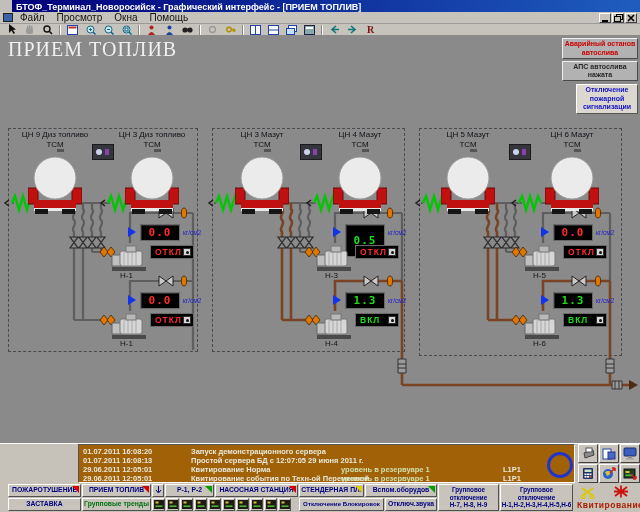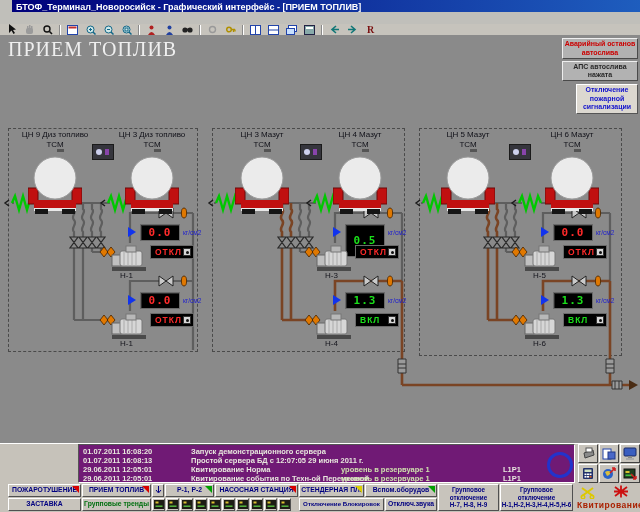--- a/index.html
+++ b/index.html
@@ -49,21 +49,21 @@
   .unit{font:6.5px/1 "Liberation Sans",sans-serif;color:#2222cc;white-space:nowrap}
   .pname{font:8px/1 "Liberation Sans",sans-serif;color:#15151d}
   .barrow{width:0;height:0;border-left:8px solid #1133ee;border-top:5px solid transparent;border-bottom:5px solid transparent}
 
   
   .panel{left:0;top:443px;width:640px;height:69px;background:#c6c2ba;border-top:1px solid #fff}
   .clock{left:6px;top:446px;width:70px;height:35px;background:#f2f2ea;
     border:2px solid #b9a49a;text-align:center}
   .clock .tm{font:bold 13px/1.3 "Liberation Sans",sans-serif;color:#10203f}
   .clock .dt{font:bold 9.5px/1 "Liberation Sans",sans-serif;color:#2244c0}
-  .alarmbox{left:78px;top:444px;width:497px;height:39px;background:#701a75;
+  .alarmbox{left:78px;top:444px;width:497px;height:39px;background:#a16207;
     border:1px solid;border-color:#555 #fff #fff #555;overflow:hidden}
   .arow{position:absolute;font:bold 7.5px/1 "Liberation Sans",sans-serif;color:#e8e8de;white-space:nowrap}
   .adetail{color:#cfe0ae}.atag{color:#e8e8de}
   .logoring{left:547px;top:452px;width:26px;height:26px;border:3px solid #2233cc;border-radius:50%}
 
   .icongrid{left:578px;top:444px;width:62px;height:40px;display:grid;
     grid-template-columns:20px 20px 20px;grid-template-rows:19px 19px;gap:1px}
   .icb{background:#c8c4bc;border:1px solid;border-color:#fff #404040 #404040 #fff;
     display:flex;align-items:center;justify-content:center}
 
@@ -83,20 +83,45 @@
 </style>
 </head>
 <body>
 
 <div id="root">
 
   <div class="abs titlebar">
     <span class="t">БТОФ_Терминал_Новоросийск - Графический интерфейс - [ПРИЕМ ТОПЛИВ]</span>
   </div>
 
+  <div class="abs menubar">
+    <span class="childicon"></span>
+    <span class="mi">Файл</span>
+    <span class="mi">Просмотр</span>
+    <span class="mi">Окна</span>
+    <span class="mi">Помощь</span>
+    <span class="wctrls">
+      <span class="wc">
+          <svg width="8" height="7">
+            <line x1="1" y1="6" x2="7" y2="6" stroke="#000" stroke-width="2"></line>
+          </svg>
+        </span>
+      <span class="wc">
+          <svg width="9" height="8">
+            <rect x="2.5" y="0.5" width="6" height="5" fill="none" stroke="#000"></rect>
+            <rect x="0.5" y="2.5" width="6" height="5" fill="#c8c4bc" stroke="#000"></rect>
+          </svg>
+        </span>
+      <span class="wc">
+          <svg width="8" height="8">
+            <path d="M1 1 L7 7 M7 1 L1 7" stroke="#000" stroke-width="1.6"></path>
+          </svg>
+        </span>
+    </span>
+  </div>
 
   <div class="abs toolbar">
     <span class="tb">
         <svg width="10" height="11">
           <path d="M2 0 L2 9 L4.5 6.5 L6.5 10 L8 9 L6 6 L9 5.5 Z" fill="#111"></path>
         </svg>
       </span>
     <span class="tb">
         <svg width="11" height="10">
           <rect x="2" y="3" width="7" height="6" rx="2" fill="#9a9a9a"></rect>

